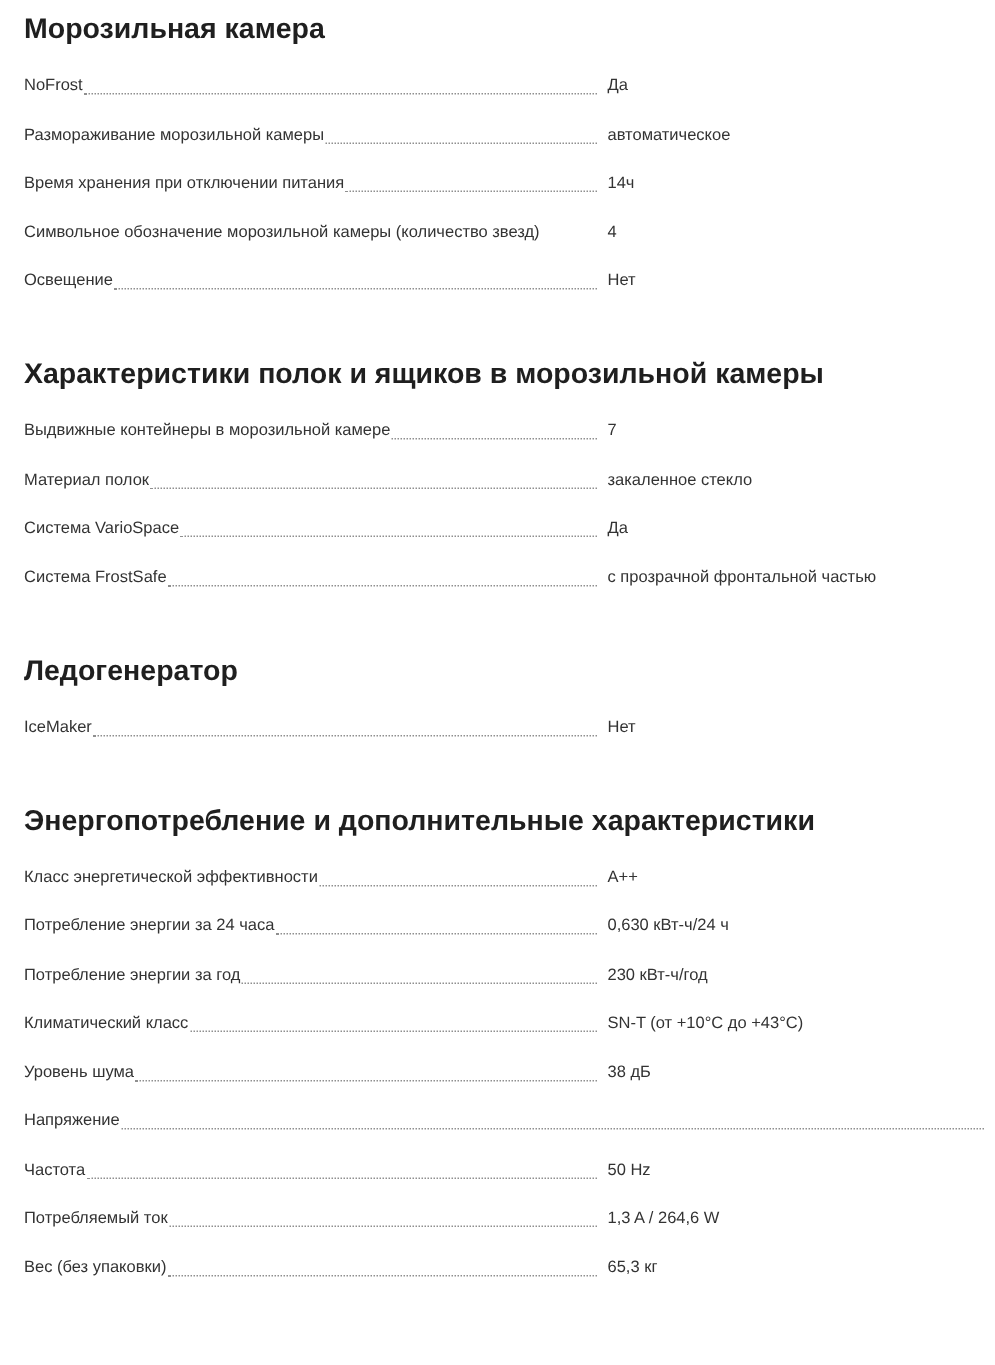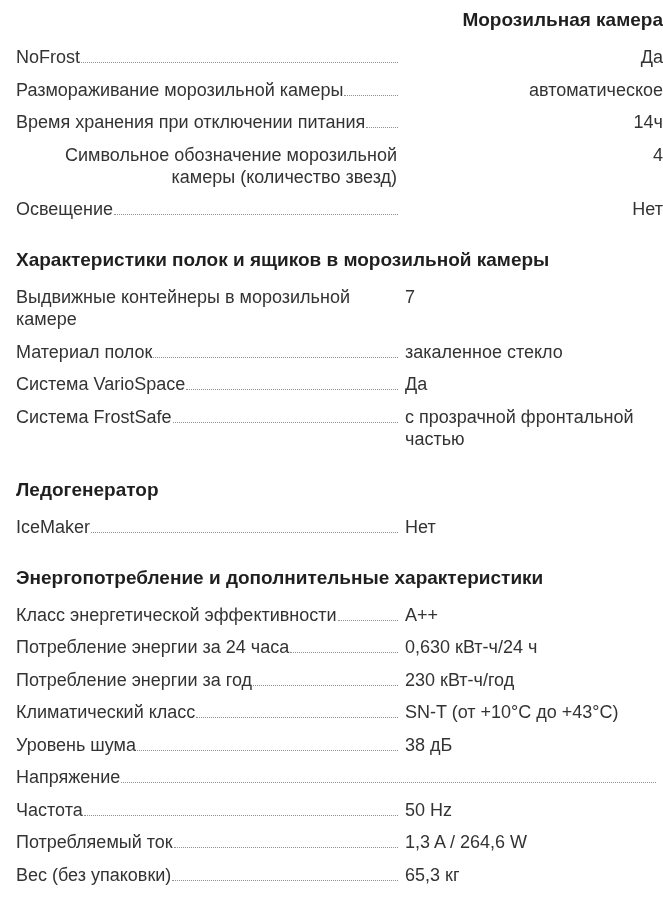--- a/index.html
+++ b/index.html
@@ -11,35 +11,35 @@
   * { margin: 0; padding: 0; box-sizing: border-box; }
   html, body {
     background: var(--bg);
     font-family: "Liberation Sans", "DejaVu Sans", sans-serif;
   }
   body {
     width: 663px;
     min-height: 910px;
     padding: 8px 0 20px 16px;
   }
-  .spec-section { margin-top: 28px; }
-  .spec-section:first-child { margin-top: 0; text-align: right; }
+  .spec-section { margin-top: 40px; }
+  .spec-section:first-child { margin-top: 0; }
   .section-title {
     font-size: 19px;
     line-height: 24px;
     font-weight: 700;
     color: var(--heading);
     margin: 0 0 14px 0;
   }
   .rows { width: 647px; }
   .spec-row {
     display: flex;
     align-items: flex-start;
     margin-bottom: 10.5px;
-    font-size: 18px;
+    font-size: 11px;
     line-height: 22px;
     color: var(--text);
   }
   .spec-label {
     flex: 0 1 auto;
     max-width: 389px;
     padding-right: 1px;
   }
   .spec-leader {
     flex: 1 1 auto;

